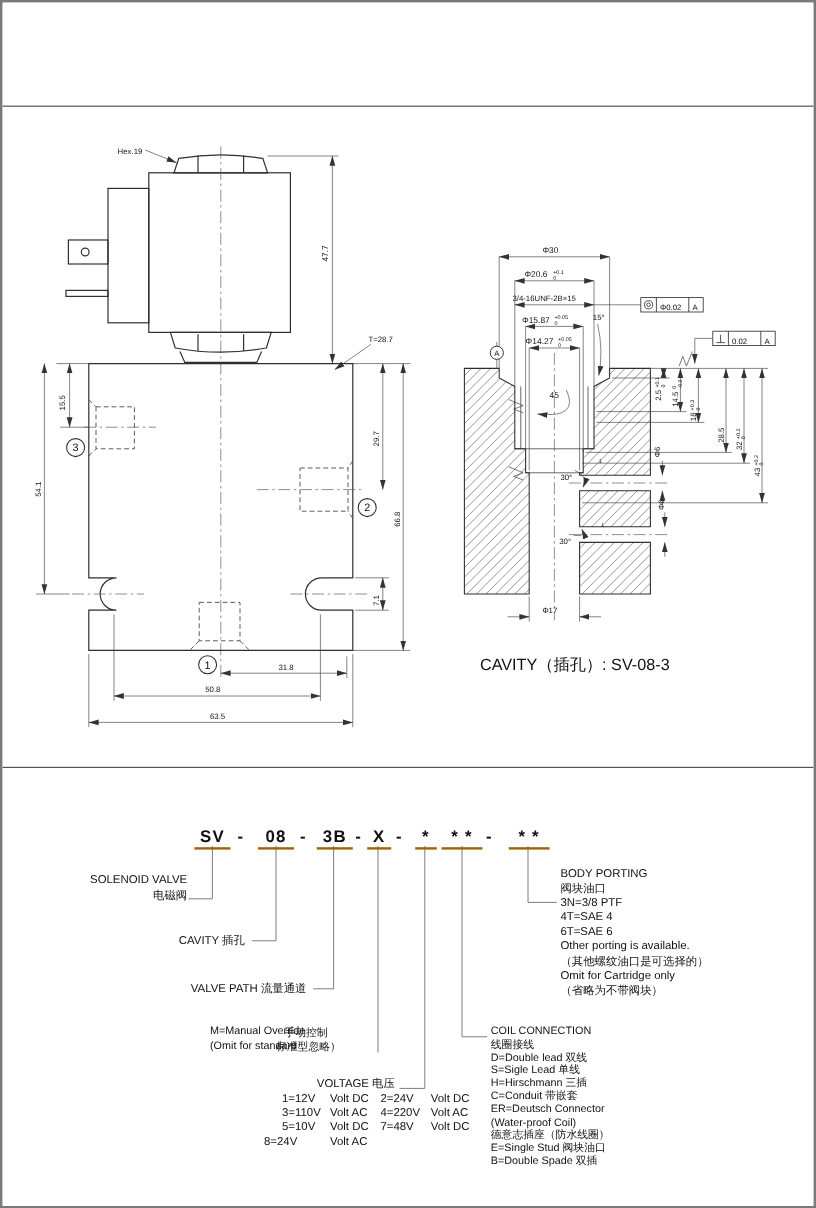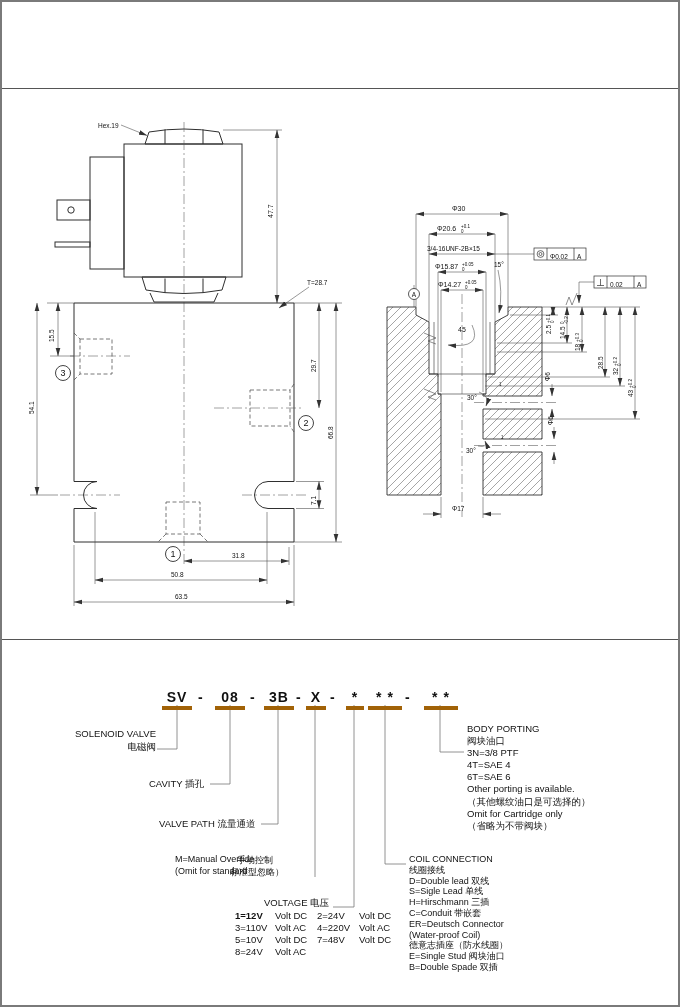--- a/index.html
+++ b/index.html
@@ -12,21 +12,21 @@
   .dimtxt{font-size:7px;}
   .dimtxt-s{font-size:6.5px;}
   .tol{font-size:4.5px;}
   .portnum{font-size:9px;}
   .gdt{font-size:6.5px;}
   
   .abs{position:absolute;}
   #order-title{font-size:13.5px;letter-spacing:.5px;}
   .codepart{position:absolute;top:687px;font-size:14px;font-weight:600;
             text-align:center;letter-spacing:1px;}
-  .codepart.u{border-bottom:4px solid #a16207;padding:0 2px 1px 2px;}
+  .codepart.u{border-bottom:2px solid #a16207;padding:0 2px 1px 2px;}
   .lbl{font-size:9.5px;white-space:nowrap;}
   .small{font-size:9px;white-space:nowrap;}
   #solenoid-block{text-align:right;line-height:13px;}
   #coil-block div{line-height:10.8px;}
   #body-block div{line-height:12.1px;}
   .vrow span{position:absolute;white-space:nowrap;font-size:9.5px;}
 </style>
 </head>
 <body>
 
@@ -313,39 +313,39 @@
 
   <div class="abs" style="left:173px;top:852px;width:150px;height:26px;">
     <span class="abs small" style="left:0;top:0;">M=Manual Override</span>
     <span class="abs small" style="left:62px;top:0;">手动控制</span>
     <span class="abs small" style="left:0;top:12px;">(Omit for standard</span>
     <span class="abs small" style="left:55px;top:12px;">标准型忽略）</span>
   </div>
 
   <div class="abs lbl" style="left:262px;top:895px;">VOLTAGE  电压</div>
   <div class="abs vrow" style="top:908px;">
-    <span style="left:233px;font-weight:bold;">1=12V</span>
+    <span style="left:233px;">1=12V</span>
     <span style="left:273px;">Volt DC</span>
     <span style="left:315px;">2=24V</span>
     <span style="left:357px;">Volt DC</span>
   </div>
   <div class="abs vrow" style="top:920px;">
     <span style="left:233px;">3=110V</span>
     <span style="left:273px;">Volt AC</span>
     <span style="left:315px;">4=220V</span>
     <span style="left:357px;">Volt AC</span>
   </div>
   <div class="abs vrow" style="top:932px;">
     <span style="left:233px;">5=10V</span>
     <span style="left:273px;">Volt DC</span>
     <span style="left:315px;">7=48V</span>
     <span style="left:357px;">Volt DC</span>
   </div>
   <div class="abs vrow" style="top:944px;">
-    <span style="left:233px;">8=24V</span>
+    <span style="left:218px;">8=24V</span>
     <span style="left:273px;">Volt AC</span>
   </div>
 
   <div id="coil-block" class="abs small" style="left:407px;top:852px;">
     <div>COIL CONNECTION</div>
     <div>线圈接线</div>
     <div>D=Double lead 双线</div>
     <div>S=Sigle Lead  单线</div>
     <div>H=Hirschmann  三插</div>
     <div>C=Conduit    带嵌套</div>
@@ -361,13 +361,14 @@
     <div>阀块油口</div>
     <div>3N=3/8  PTF</div>
     <div>4T=SAE  4</div>
     <div>6T=SAE  6</div>
     <div>Other porting is available.</div>
     <div>（其他螺纹油口是可选择的）</div>
     <div>Omit for Cartridge only</div>
     <div>（省略为不带阀块）</div>
   </div>
 
+  <div class="abs" style="left:398px;top:543px;font-size:13.5px;">CAVITY（插孔）: SV-08-3</div>
 </div>
 
 </body></html>

